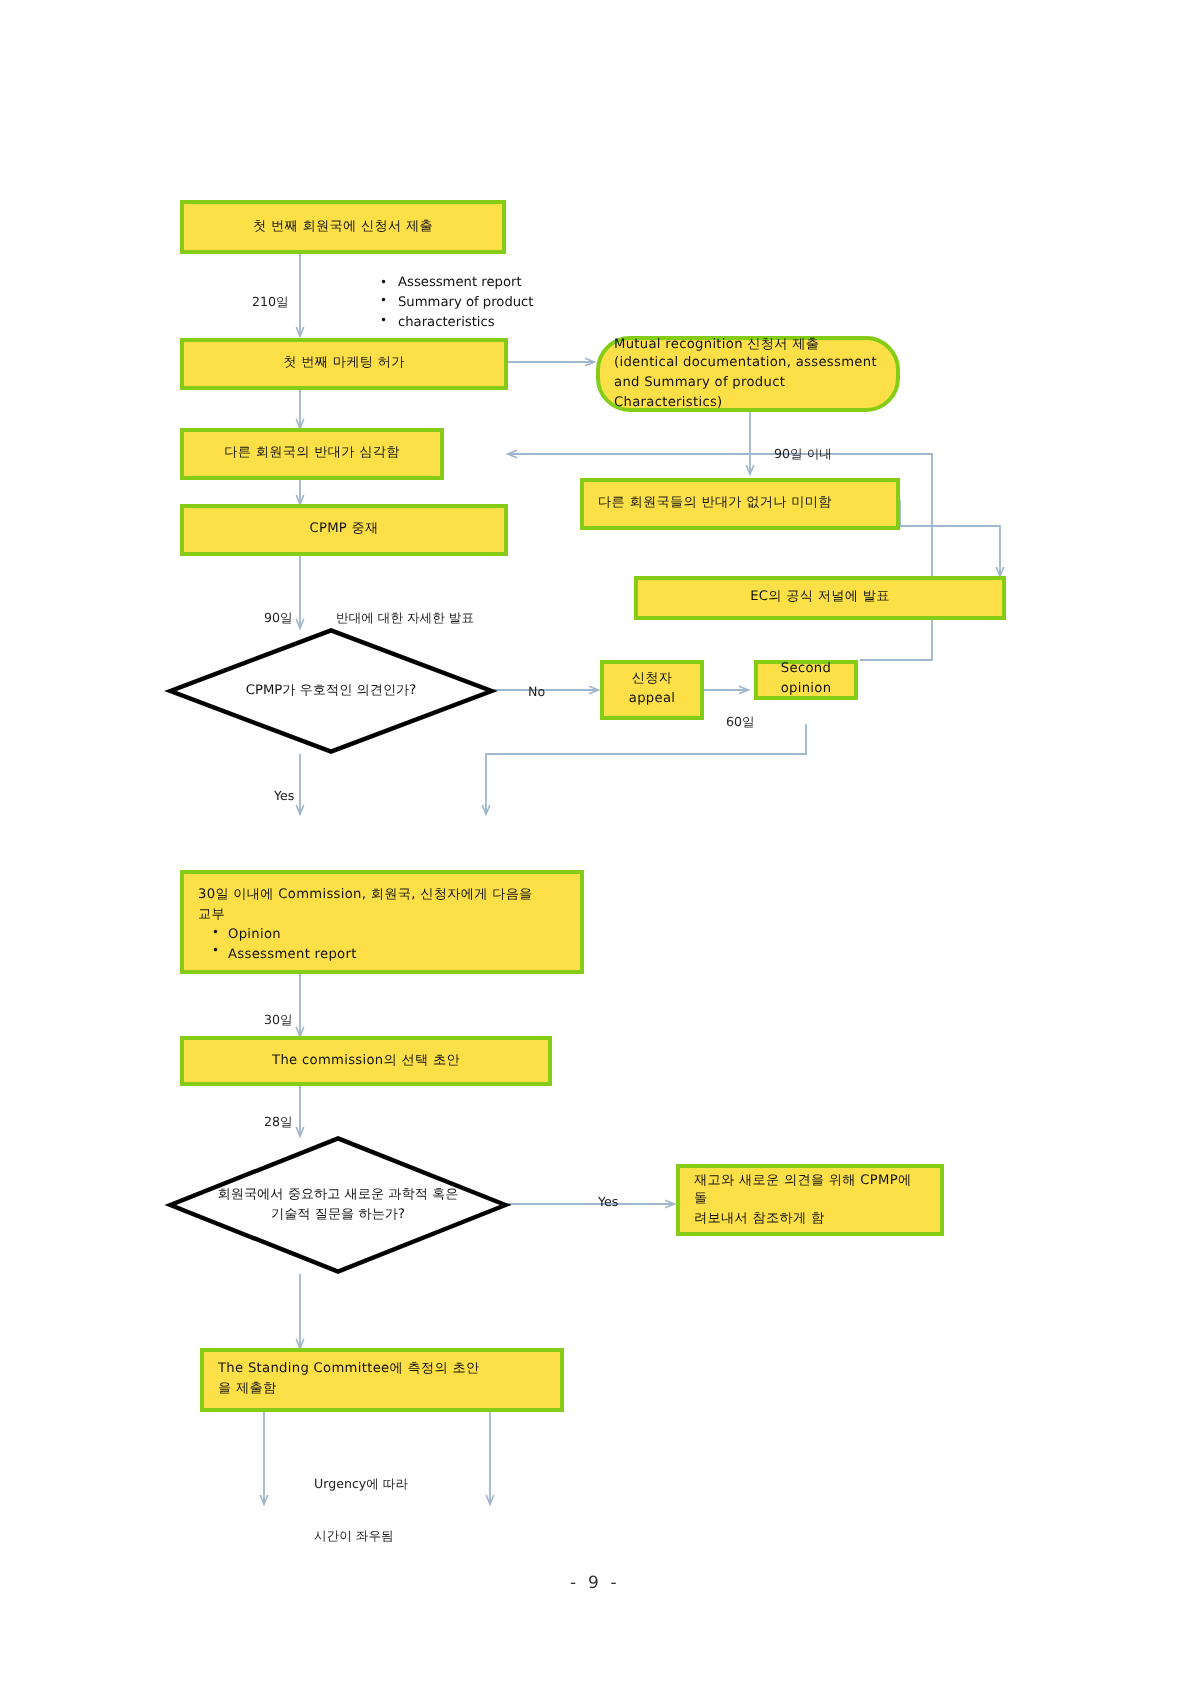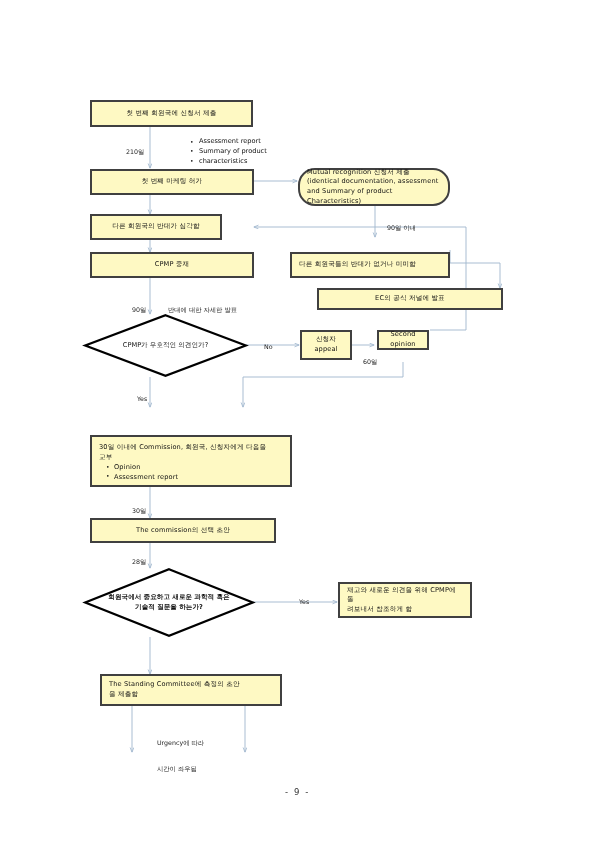--- a/index.html
+++ b/index.html
@@ -16,22 +16,22 @@
     overflow: hidden;
   }
   #page {
     position: absolute;
     left: 0; top: 0;
     width: 595px;
     height: 841px;
   }
   .node {
     position: absolute;
-    border: 2px solid #404040;
-    background: #fef9c3;
+    border: 2px solid #84cc16;
+    background: #fde047;
     box-sizing: border-box;
     display: flex;
     align-items: center;
     font-size: 6.6px;
     line-height: 1.45;
     letter-spacing: .15px;
     color: #111111;
   }
   .node.center {
     justify-content: center;
@@ -213,21 +213,21 @@
       <div>Mutual recognition 신청서 제출</div>
       <div>(identical documentation, assessment</div>
       <div>and Summary of product Characteristics)</div>
     </div>
   </div>
 
   <div class="edgelabel" style="left:379px; top:215px;">
     <span>90일 이내</span>
   </div>
 
-  <div class="node left" style="left:290px; top:252px; width:160px; height:26px;">
+  <div class="node left" style="left:290px; top:239px; width:160px; height:26px;">
     <span>다른 회원국들의 반대가 없거나 미미함</span>
   </div>
 
   <div class="node center" style="left:317px; top:288px; width:186px; height:22px;">
     <span>EC의 공식 저널에 발표</span>
   </div>
 
   <div class="edgelabel" style="left:124px; top:297px;">
     <span>90일</span>
   </div>
@@ -285,21 +285,21 @@
   </div>
 
   <div class="edgelabel" style="left:124px; top:549px;">
     <span>28일</span>
   </div>
 
   <div class="diamond" style="left:84px; top:568px; width:170px; height:69px;">
     <svg width="170" height="69" viewBox="0 0 170 69">
       <polygon points="85,1.2 168.8,34.5 85,67.8 1.2,34.5" fill="#ffffff" stroke="#000000" stroke-width="2.2"></polygon>
     </svg>
-    <div class="dtext" style="padding:0 20px;font-weight:bold;">
+    <div class="dtext" style="padding:0 20px;">
       <div>
         <div>회원국에서 중요하고 새로운 과학적 혹은</div>
         <div>기술적 질문을 하는가?</div>
       </div>
     </div>
   </div>
 
   <div class="edgelabel" style="left:291px; top:589px;">
     <span>Yes</span>
   </div>

